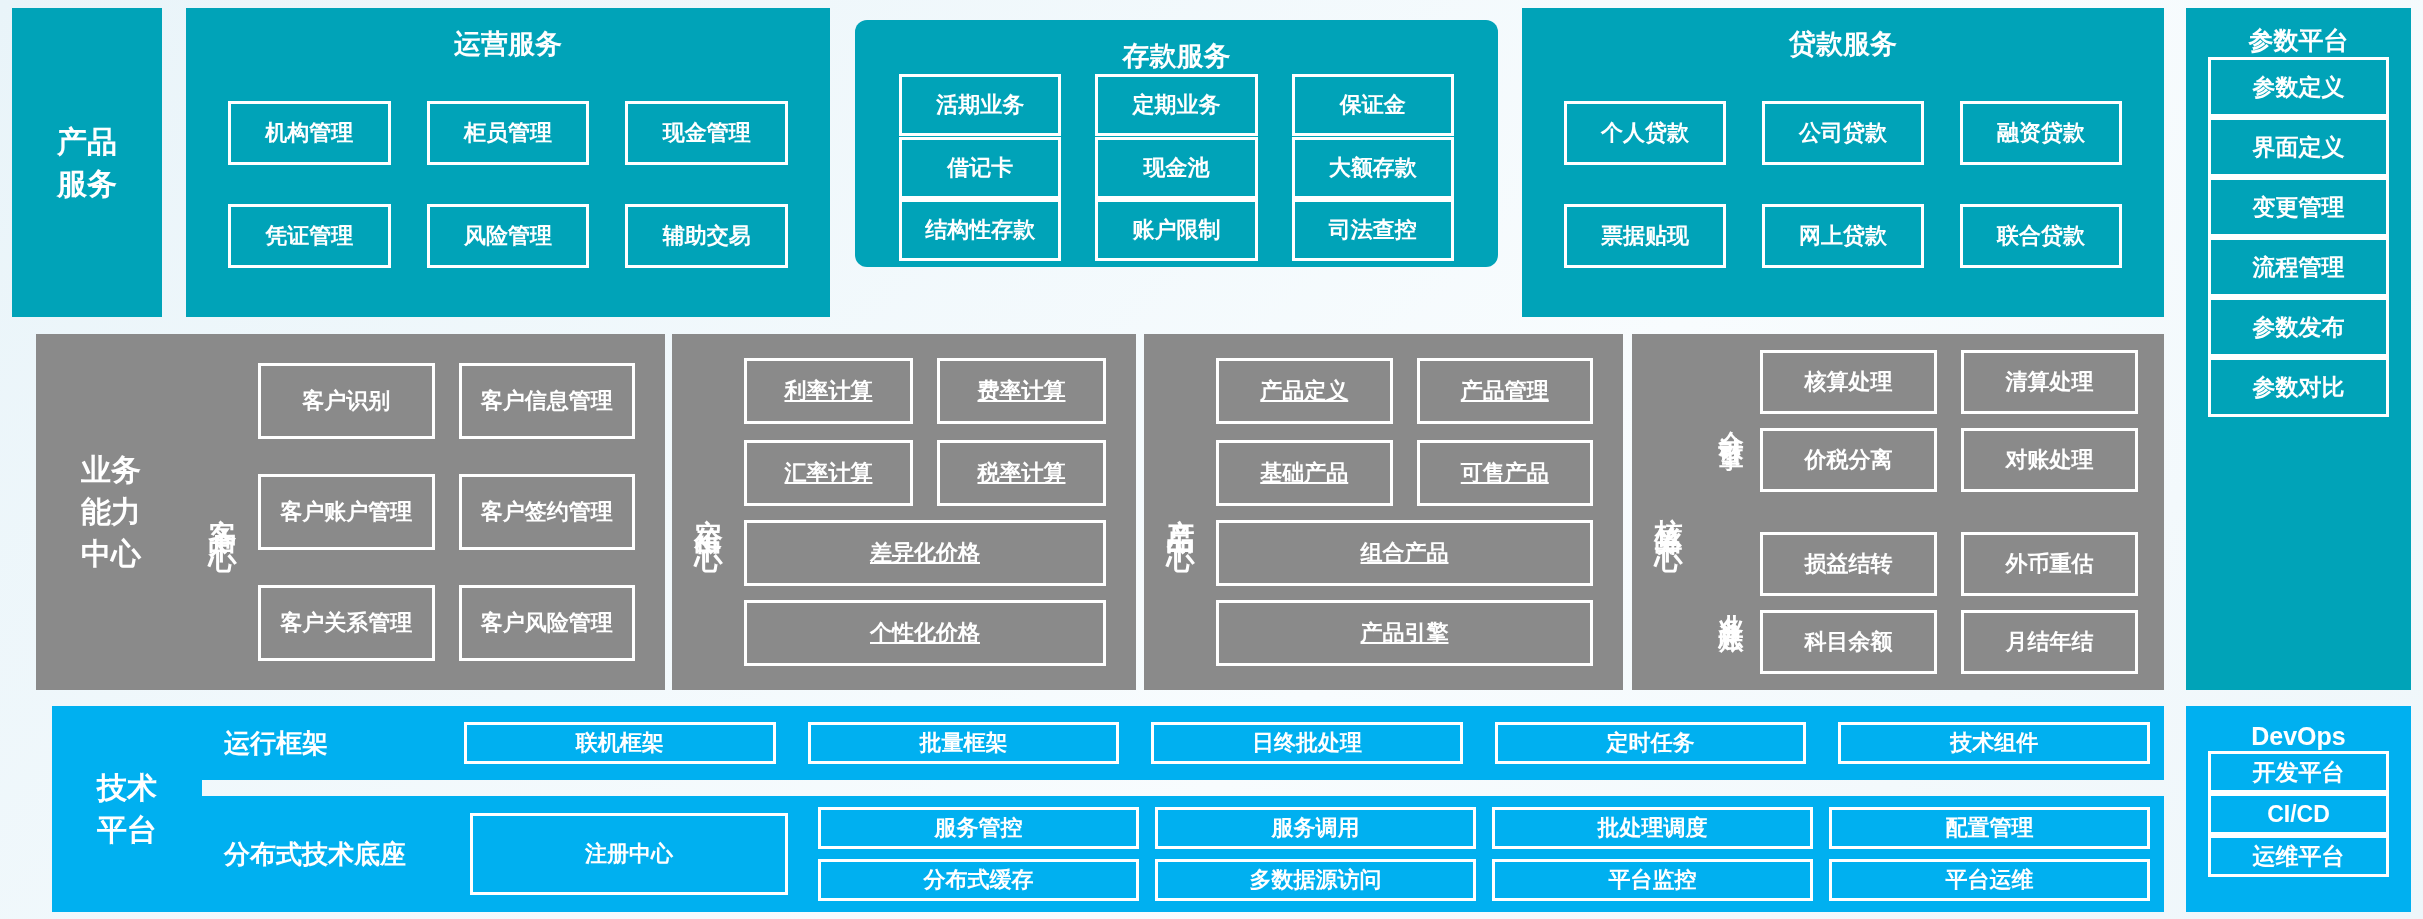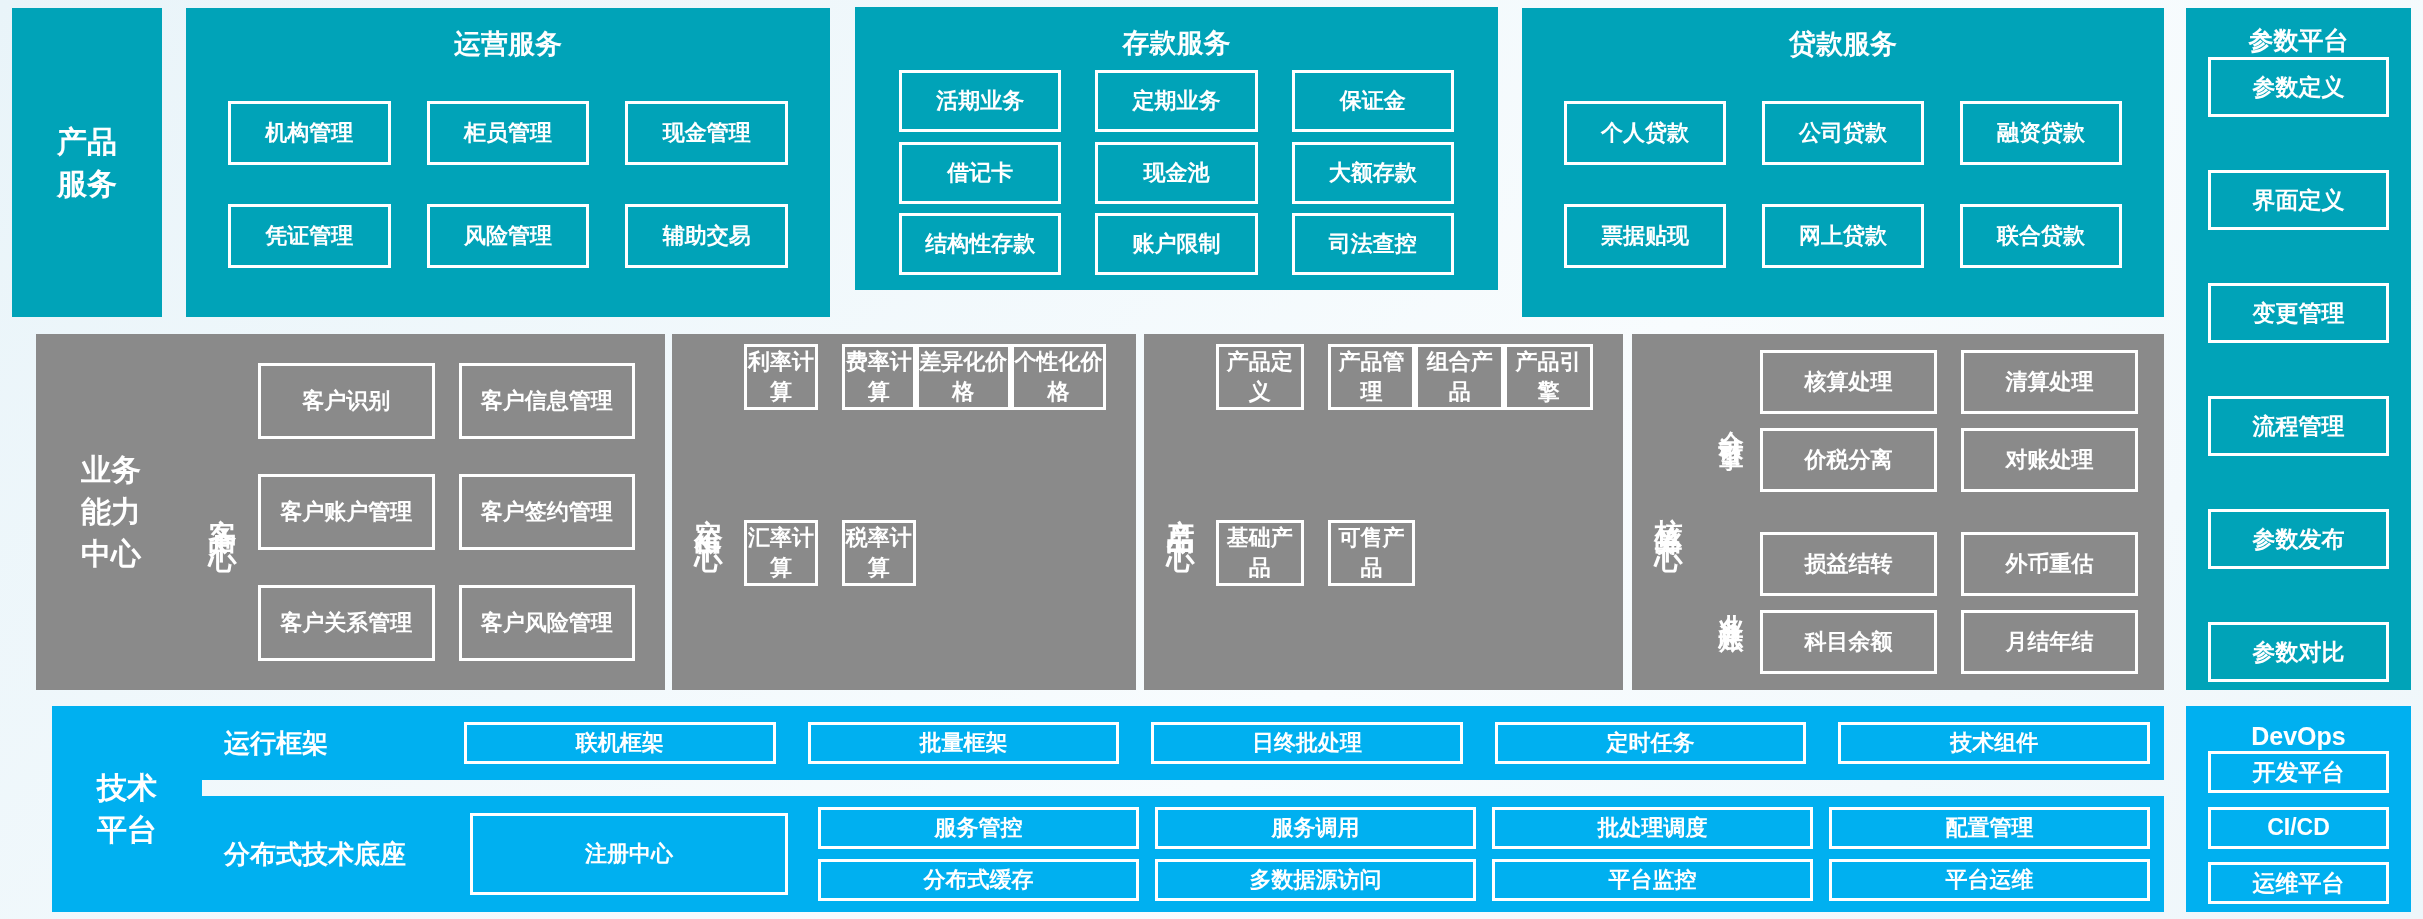--- a/index.html
+++ b/index.html
@@ -30,22 +30,22 @@
   .grid3.tight .box{height:62px;}
 
   .center-sec{display:flex;flex-direction:row;}
   .vlabel{writing-mode:vertical-rl;text-orientation:upright;
           display:flex;align-items:center;justify-content:center;
           font-size:28px;letter-spacing:8px;flex:0 0 72px;}
   .vlabel.small{font-size:25px;flex:0 0 56px;letter-spacing:5px;}
   .cust-grid{flex:1;display:grid;grid-template-columns:1fr 1fr;
              gap:20px 24px;align-content:space-evenly;padding:14px 30px 14px 0;}
   .cust-grid .box{height:76px;}
-  .stack{flex:1;display:flex;flex-direction:row;justify-content:space-evenly;
-         padding:10px 30px 10px 0;}
+  .stack{flex:1;display:flex;flex-direction:column;justify-content:space-evenly;
+         padding:10px 30px 10px 0;text-decoration:underline;}
   .pair-grid{display:grid;grid-template-columns:1fr 1fr;gap:16px 24px;}
   .pair-grid .box{height:66px;}
   .wide-box{height:66px;}
   .acct-stack{flex:1;display:flex;flex-direction:column;justify-content:space-between;
               padding:16px 26px 16px 0;}
   .acct-group{display:flex;flex-direction:row;align-items:stretch;}
   .acct-group .pair-grid{flex:1;gap:14px 24px;}
   .acct-group .pair-grid .box{height:64px;}
 
   .band{display:flex;align-items:center;}
@@ -54,21 +54,21 @@
               column-gap:32px;margin-right:14px;}
   .band-boxes .box{height:42px;}
   .band2{display:flex;align-items:center;}
   .reg-box{flex:0 0 318px;height:82px;margin-left:6px;}
   .dist-grid{flex:1;display:grid;grid-template-columns:repeat(4,1fr);
              grid-auto-rows:42px;gap:10px 16px;margin:0 14px 0 30px;}
   .dist-grid .box{height:42px;}
 
   .side-col{display:flex;flex-direction:column;}
   .side-title{text-align:center;font-size:25px;padding-top:16px;flex:0 0 auto;}
-  .side-boxes{flex:1;display:flex;flex-direction:column;justify-content:space-between;
+  .side-boxes{flex:1;display:flex;flex-direction:column;justify-content:flex-start;
               padding:0 22px 8px;}
   .side-boxes .box{height:60px;font-size:23px;}
   .devops-boxes .box{height:42px;}
 </style>
 </head>
 <body>
 
 <div class="page">
 
   <div class="abs rail teal" style="left:12px;top:8px;width:150px;height:309px;white-space:pre-line;">产品
@@ -85,21 +85,21 @@
 
     <div class="box">机构管理</div>
         <div class="box">柜员管理</div>
         <div class="box">现金管理</div>
         <div class="box">凭证管理</div>
         <div class="box">风险管理</div>
         <div class="box">辅助交易</div>
       </div>
   </div>
 
-  <div class="abs sec teal" style="left:855px;top:7px;width:643px;height:283px;">
+  <div class="abs sec teal" style="left:855px;top:20px;width:643px;height:247px;border-radius:12px;">
     <div class="sec-title">存款服务</div>
     <div class="grid3 tight">
 
     <div class="box">活期业务</div>
         <div class="box">定期业务</div>
         <div class="box">保证金</div>
         <div class="box">借记卡</div>
         <div class="box">现金池</div>
         <div class="box">大额存款</div>
         <div class="box">结构性存款</div>

